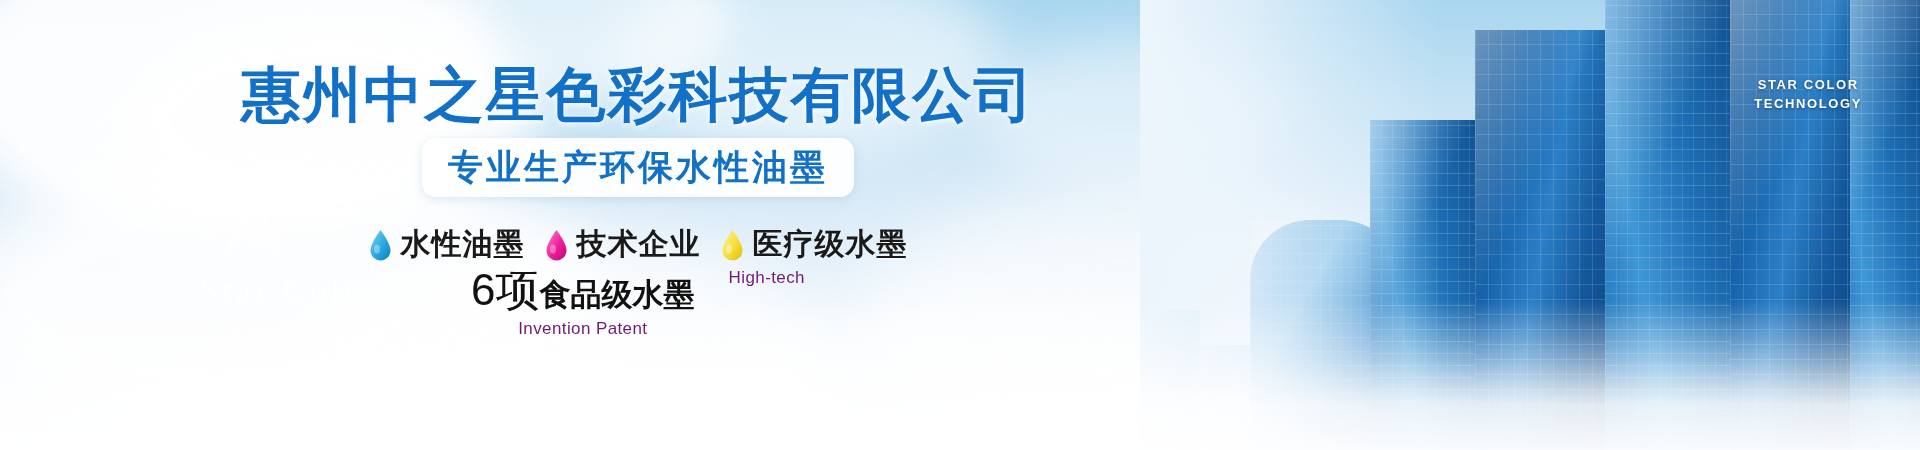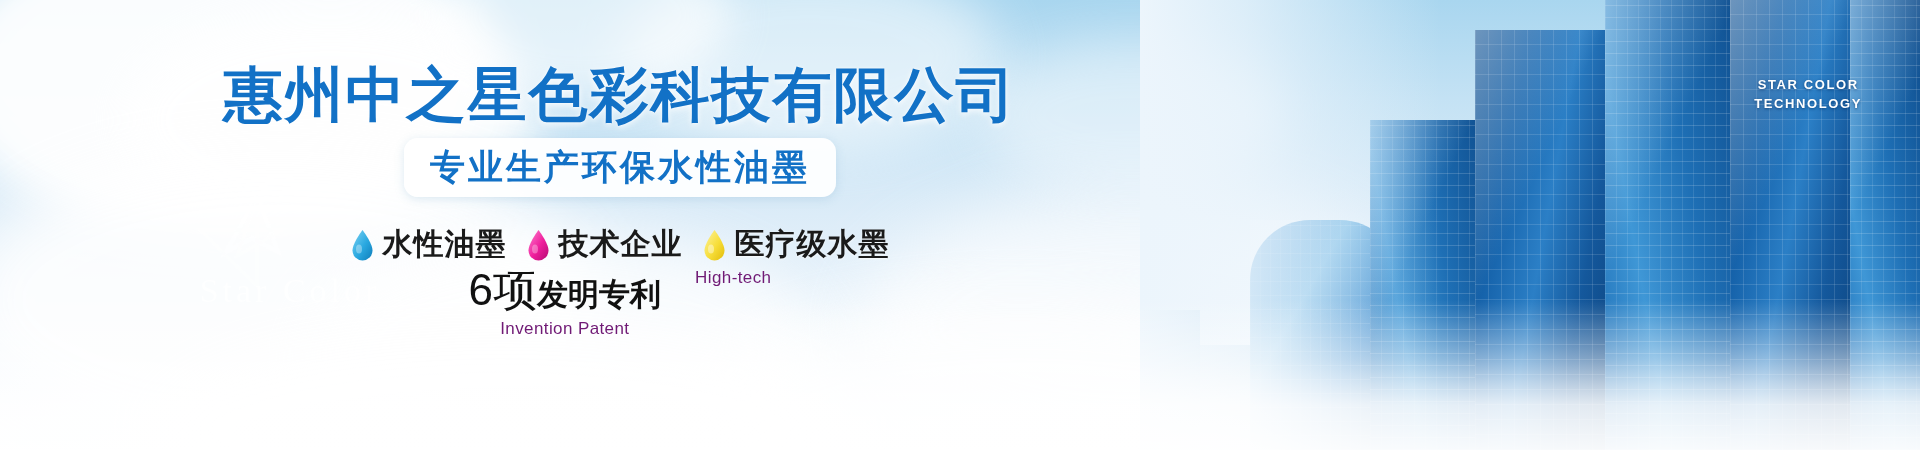--- a/index.html
+++ b/index.html
@@ -105,21 +105,21 @@
   }
 
   .city-label{
     position:absolute;right:58px;top:76px;
     text-align:center;line-height:1.45;
     font-size:13px;letter-spacing:1.6px;font-weight:700;
     color:#ffffff;text-shadow:0 1px 3px rgba(0,40,90,.65);
   }
 
   
-  .content{position:absolute;left:0;top:0;width:1240px;height:406px;}
+  .content{position:absolute;left:0;top:0;width:1240px;height:406px;padding-left:36px;}
 
   .title{
     position:absolute;left:0;right:0;top:56px;
     text-align:center;
     font-size:59px;font-weight:bold;
     letter-spacing:2px;
     color:#1271c6;
     text-shadow:0 2px 6px rgba(255,255,255,.85), 0 0 2px rgba(255,255,255,.9);
   }
 
@@ -277,21 +277,21 @@
         </svg>
         <span class="feat-label">医疗级水墨</span>
       </div>
 
     </div>
 
     <div class="badges">
 
       <div class="badge">
         <div class="badge-cn">
-          <span class="big">6项</span><span class="small">发明专利</span>
+          <span class="big">6项</span><span class="small">食品级水墨</span>
         </div>
         <div class="badge-en">Invention Patent</div>
       </div>
 
       <div class="badge">
         <div class="badge-en">High-tech</div>
       </div>
 
     </div>
 

